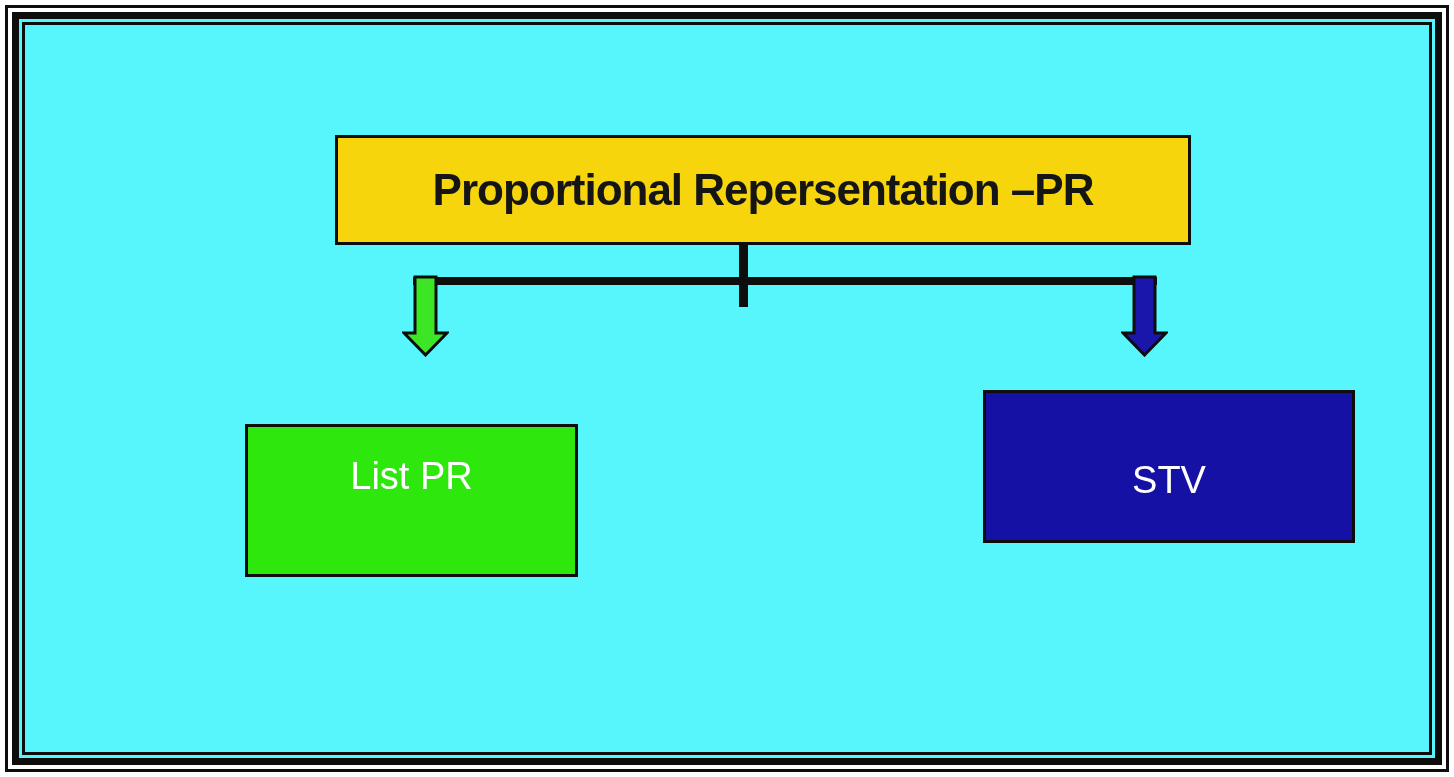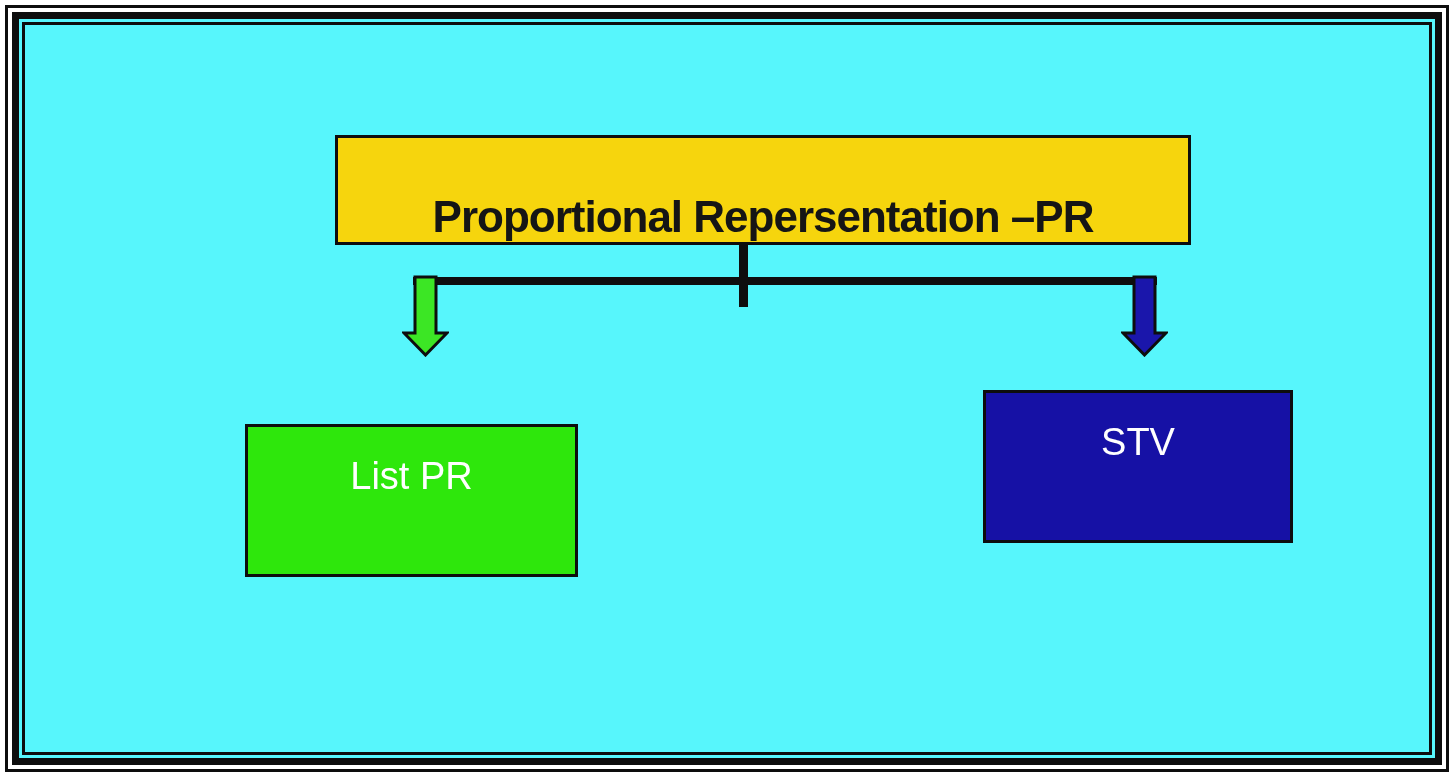--- a/index.html
+++ b/index.html
@@ -31,21 +31,21 @@
   .node {
     position: absolute;
     border: 3px solid #0d0d0d;
     display: flex;
     justify-content: center;
   }
 
   .root-node {
     left: 310px; top: 110px;
     width: 856px; height: 110px;
-    align-items: flex-end;
+    align-items: center;
   }
   .root-node .root-label {
     font-size: 44px;
     font-weight: 700;
     letter-spacing: -1px;
     color: #151515;
     white-space: nowrap;
   }
 
   .connector-piece { position: absolute; background: #0e0e0e; }
@@ -62,21 +62,21 @@
     align-items: flex-start;
     padding-top: 28px;
   }
   .child-node .child-label {
     font-size: 38px;
     font-weight: 400;
     color: #ffffff;
     white-space: nowrap;
   }
   .node-list-pr { left: 220px; margin-top: 34px; }
-  .node-stv     { left: 958px; width: 310px; }
+  .node-stv     { left: 958px; width: 372px; align-items: center; }
 </style>
 </head>
 <body>
 
 <div class="canvas">
   <div class="frame-1"></div>
   <div class="frame-2"></div>
   <div class="frame-3"></div>
 
   <div class="content">

